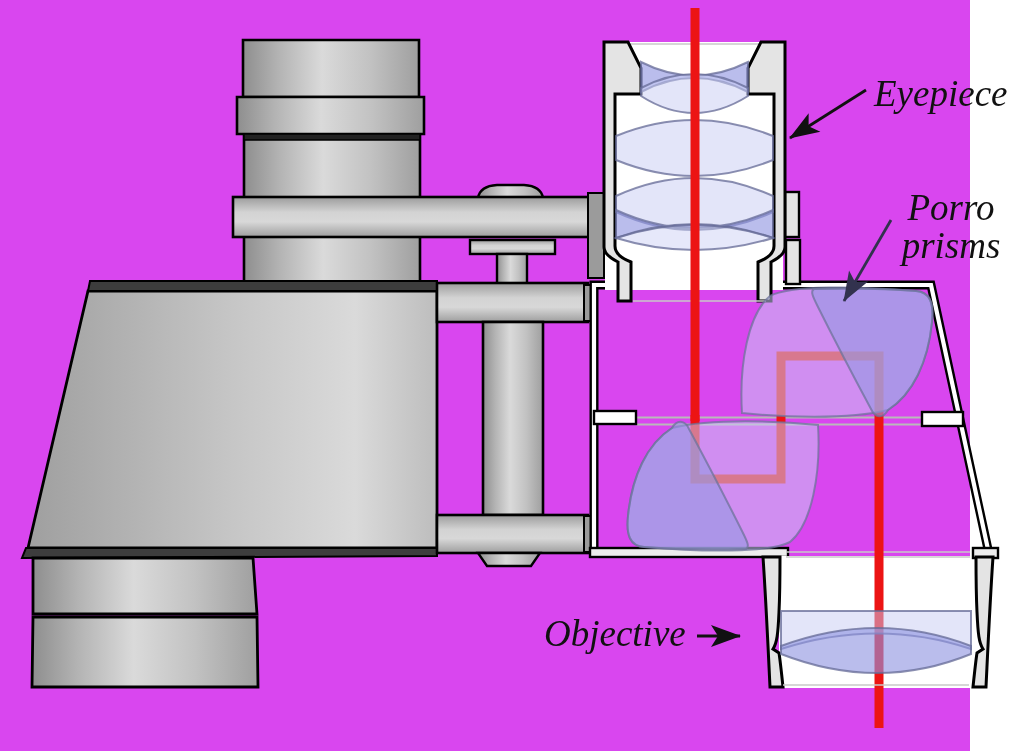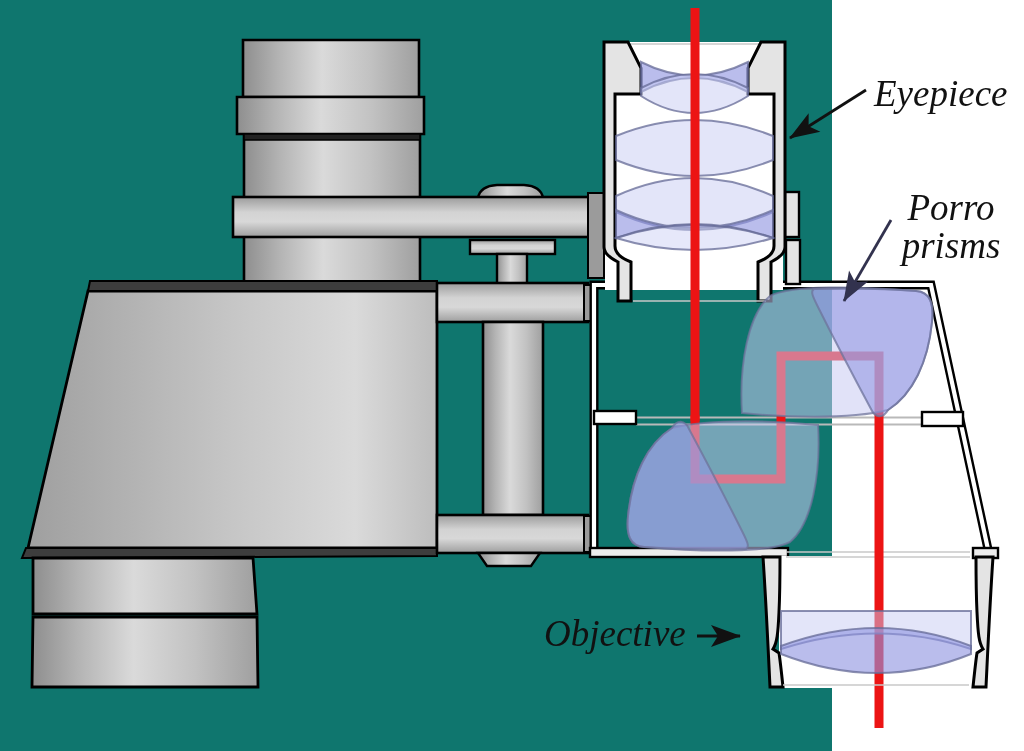--- a/index.html
+++ b/index.html
@@ -1,16 +1,16 @@
 <!DOCTYPE html>
 <html><head>
 <meta charset="utf-8">
 <style>
   html,body{margin:0;padding:0;background:#ffffff;width:1024px;height:751px;overflow:hidden;}
-  #stage{position:relative;width:832px;height:751px;background:#0f766e;
+  #stage{position:relative;width:970px;height:751px;background:#d946ef;
          font-family:"Liberation Serif", serif;}
   svg{position:absolute;left:0;top:0;}
   .label-text{font-family:"Liberation Serif", serif;font-style:italic;font-size:37px;fill:#111111;}
 </style>
 </head>
 <body>
 
 <div id="stage">
 <svg width="1024" height="751" viewBox="0 0 1024 751">
   <defs>

